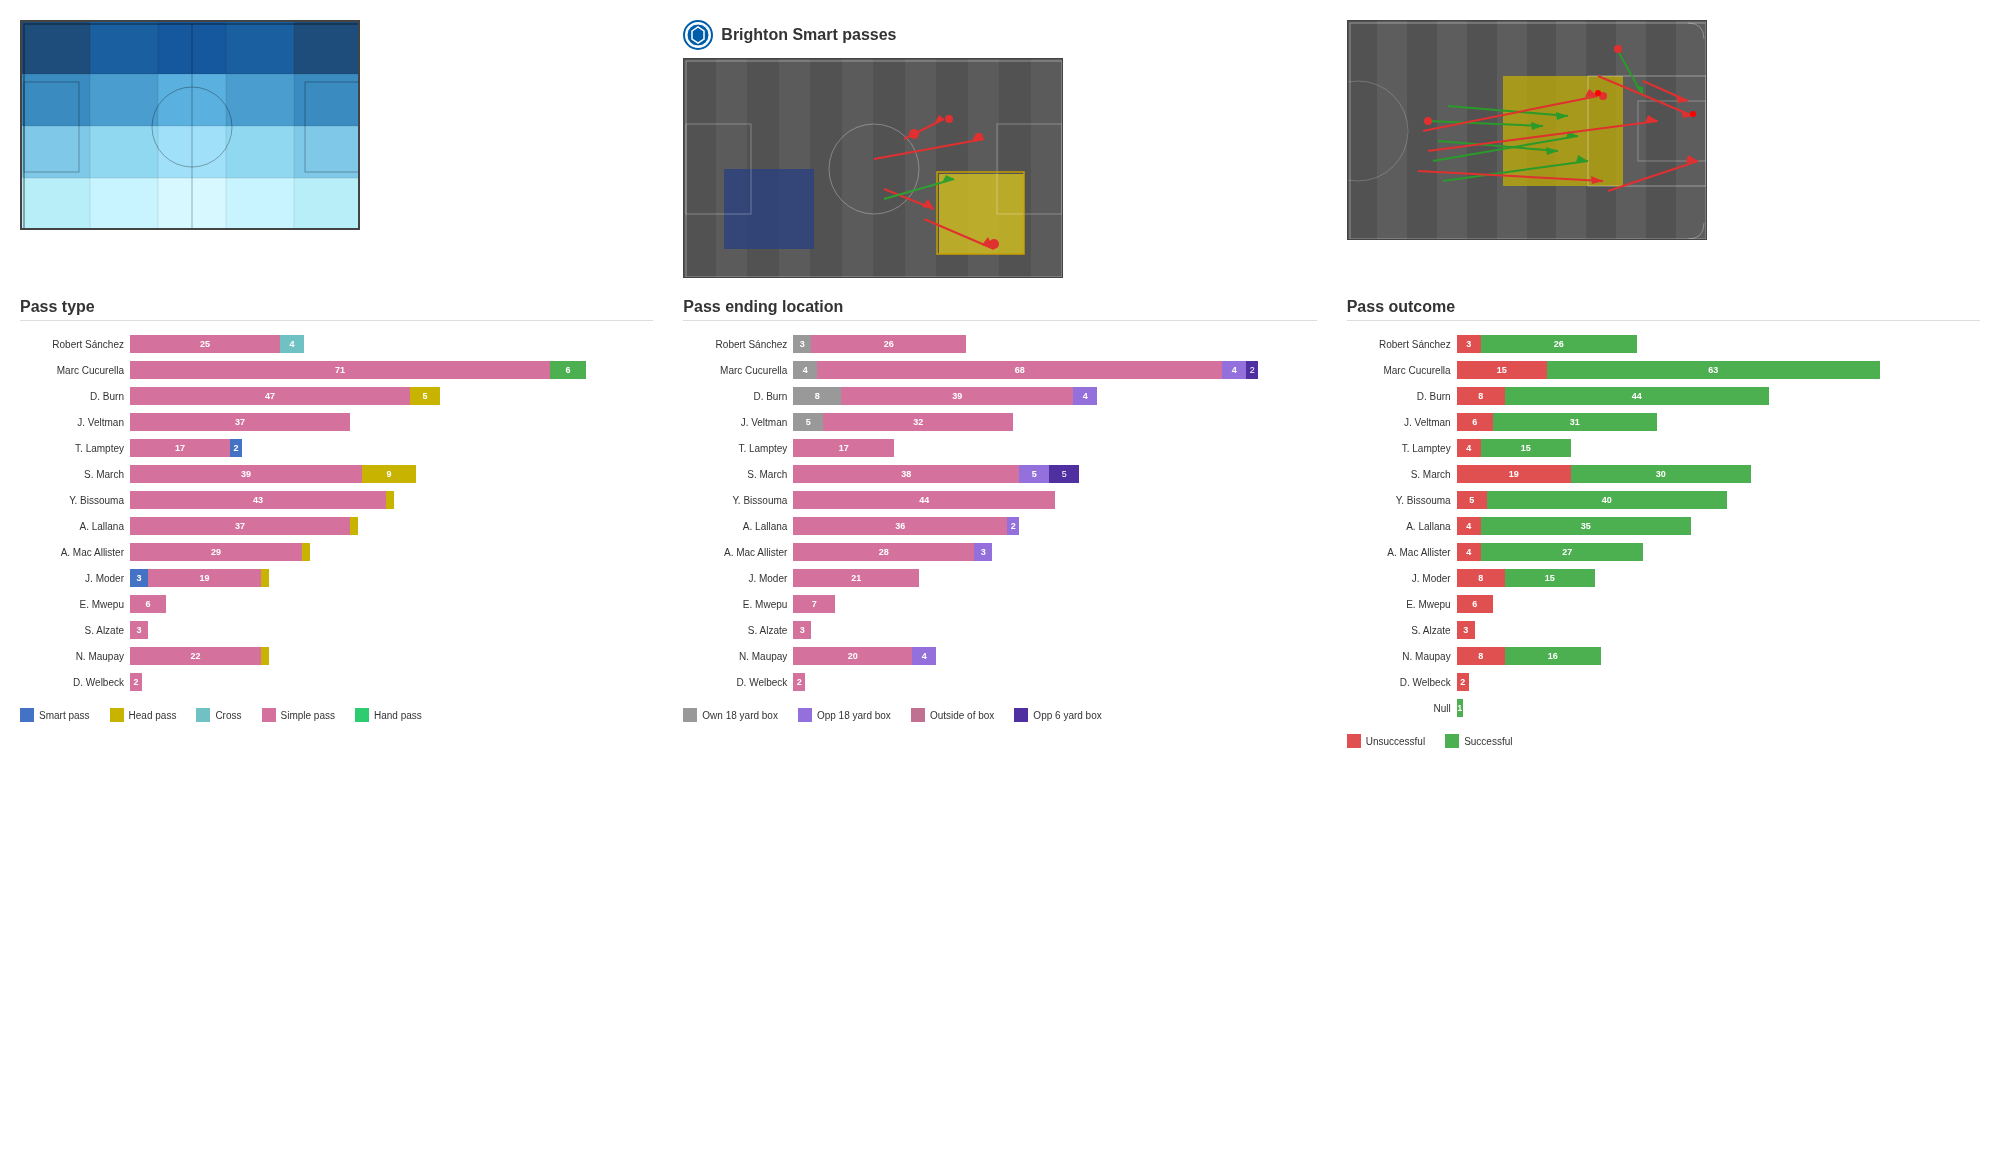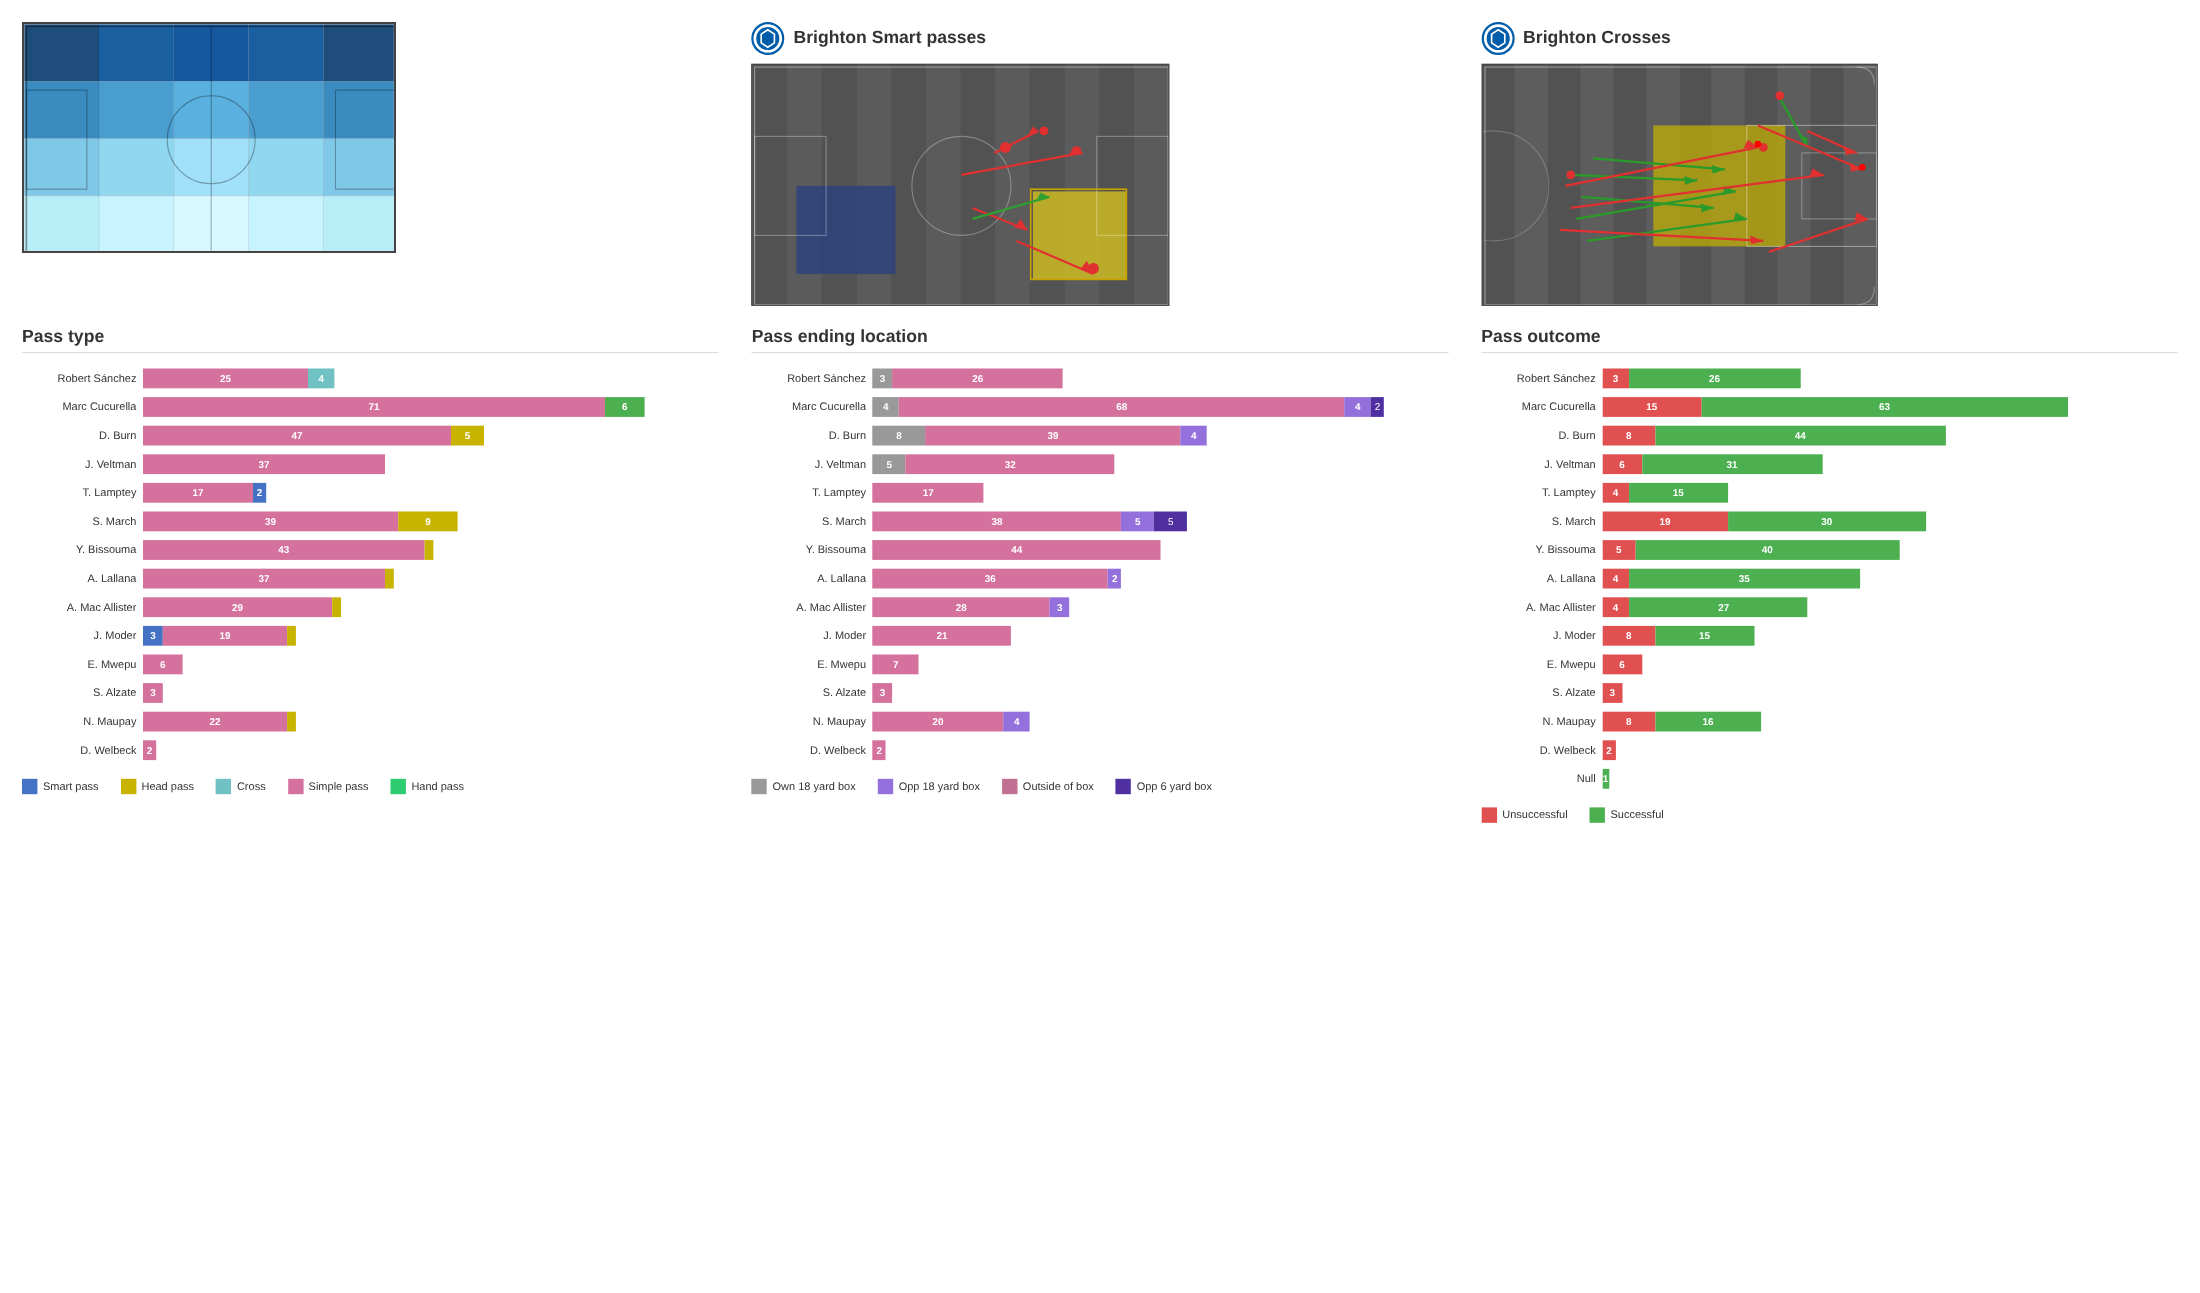--- a/index.html
+++ b/index.html
@@ -153,29 +153,20 @@
 
           <circle cx="230" cy="75" r="5" fill="#e03030"></circle>
           <circle cx="310" cy="185" r="5" fill="#e03030"></circle>
           <circle cx="295" cy="78" r="4" fill="#e03030"></circle>
           <circle cx="265" cy="60" r="4" fill="#e03030"></circle>
         </svg>
       </div>
     </div>
 
     <div class="chart-section">
-      <div class="chart-title">
-        <div class="chart-logo">
-          <svg width="24" height="24" viewBox="0 0 24 24">
-            <circle cx="12" cy="12" r="11" fill="#005daa" stroke="#fff" stroke-width="1"></circle>
-            <path d="M6 8 L12 4 L18 8 L18 16 L12 20 L6 16 Z" fill="none" stroke="#fff" stroke-width="1.5"></path>
-          </svg>
-        </div>
-        <span>Brighton Crosses</span>
-      </div>
 
       <div style="position:relative; width:360px; height:220px; background:#666; overflow:hidden; border:1px solid #444;">
         <div style="position:absolute;top:0;left:0;width:100%;height:100%;display:flex;">
           <div style="flex:1;background:rgba(80,80,80,0.9);"></div>
           <div style="flex:1;background:rgba(92,92,92,0.9);"></div>
           <div style="flex:1;background:rgba(80,80,80,0.9);"></div>
           <div style="flex:1;background:rgba(92,92,92,0.9);"></div>
           <div style="flex:1;background:rgba(80,80,80,0.9);"></div>
           <div style="flex:1;background:rgba(92,92,92,0.9);"></div>
           <div style="flex:1;background:rgba(80,80,80,0.9);"></div>
@@ -416,21 +407,21 @@
       <div class="player-row">
         <div class="player-name">A. Lallana</div>
         <div class="bar-container">
           <div class="bar-pink" style="width:214px;">36</div>
           <div class="bar-purple" style="width:12px;">2</div>
         </div>
       </div>
       <div class="player-row">
         <div class="player-name">A. Mac Allister</div>
         <div class="bar-container">
-          <div class="bar-pink" style="width:161px;">28</div>
+          <div class="bar-pink" style="width:181px;">28</div>
           <div class="bar-purple" style="width:18px;">3</div>
         </div>
       </div>
       <div class="player-row">
         <div class="player-name">J. Moder</div>
         <div class="bar-container">
           <div class="bar-pink" style="width:126px;">21</div>
         </div>
       </div>
       <div class="player-row">

